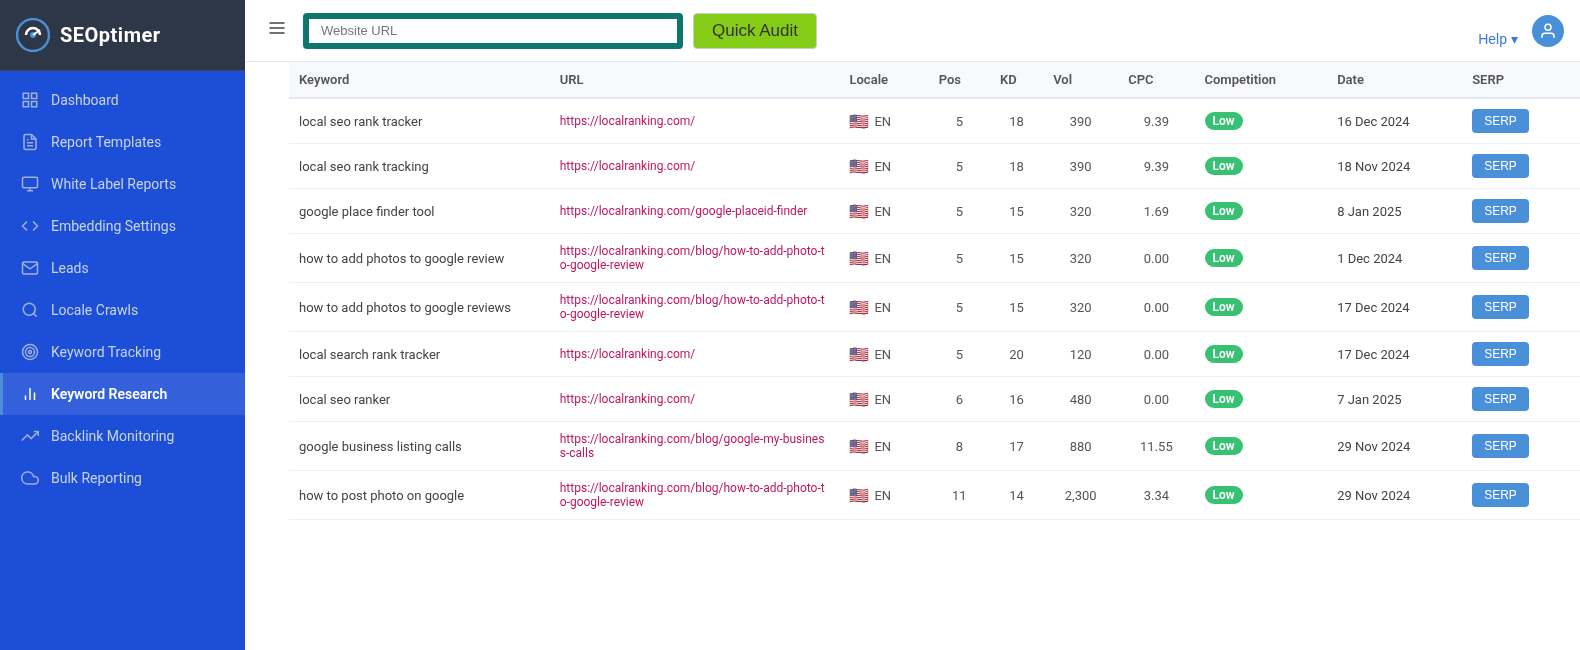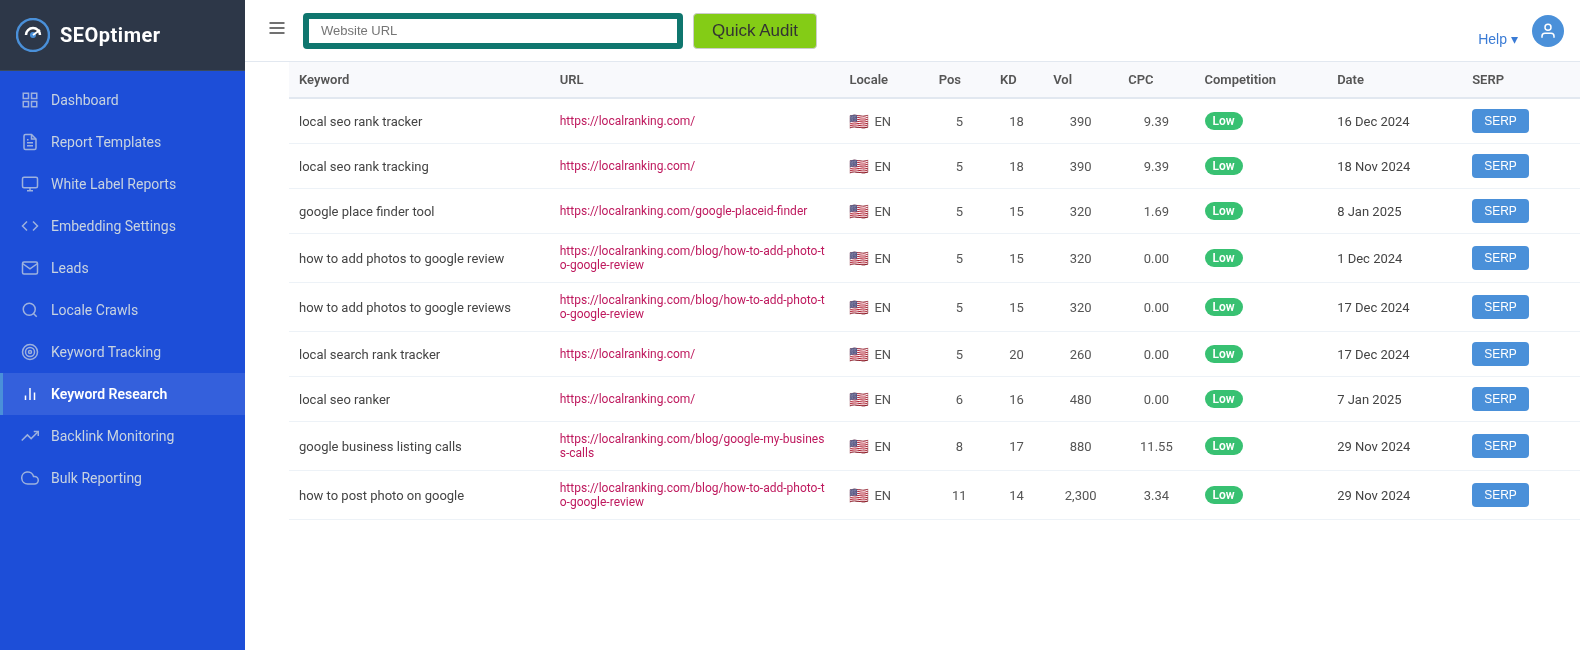--- a/index.html
+++ b/index.html
@@ -440,21 +440,21 @@
     <td class="keyword-cell">local search rank tracker</td>
     <td class="url-cell">https://localranking.com/</td>
     <td>
       <div class="locale-cell">
         <span class="flag-emoji">🇺🇸</span>
         <span>EN</span>
       </div>
     </td>
     <td class="num-cell">5</td>
     <td class="num-cell">20</td>
-    <td class="num-cell">260</td>
+    <td class="num-cell">120</td>
     <td class="num-cell">0.00</td>
     <td><span class="badge-low">Low</span></td>
     <td>17 Dec 2024</td>
     <td><button class="serp-btn">SERP</button></td>
     <td><input type="checkbox" class="row-checkbox" style=""></td>
   </tr>
           <tr>
     <td class="keyword-cell">local seo ranker</td>
     <td class="url-cell">https://localranking.com/</td>
     <td>

